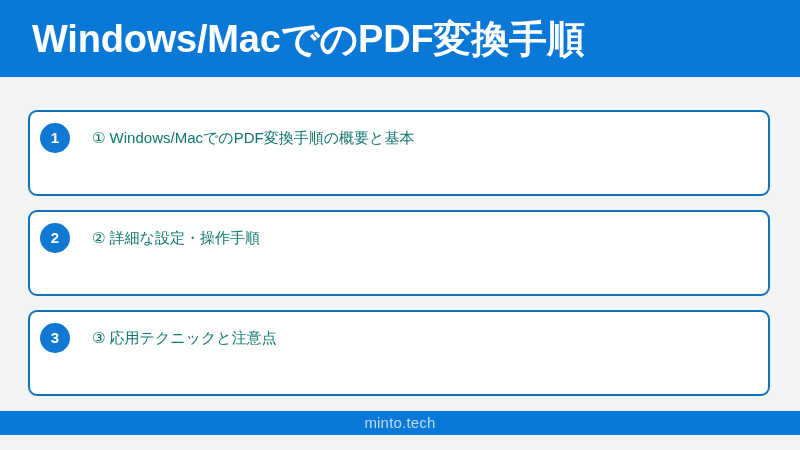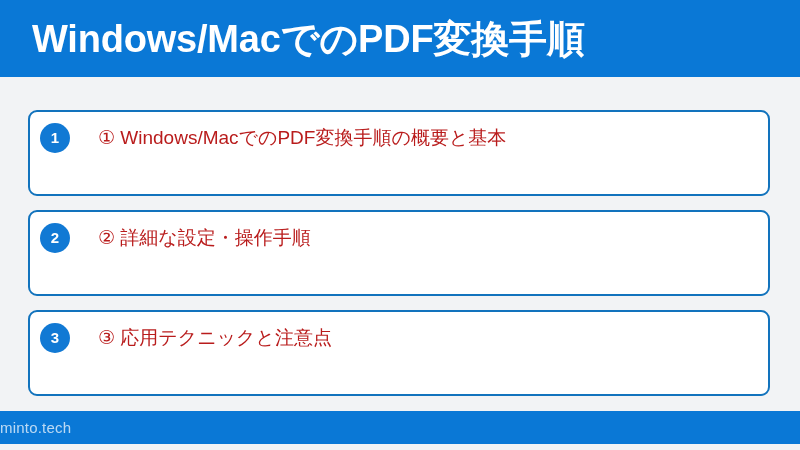--- a/index.html
+++ b/index.html
@@ -78,40 +78,40 @@
     border-radius: 50%;
     background: #1179d4;
     color: #ffffff;
     font-size: 15px;
     font-weight: bold;
     line-height: 30px;
     text-align: center;
   }
   .card-label {
     flex: 1 1 auto;
-    margin-left: 28px;
-    font-size: 19px;
+    margin-left: 22px;
+    font-size: 15px;
     line-height: 30px;
-    color: #b91c1c;
+    color: #0f766e;
     white-space: nowrap;
     overflow: hidden;
     text-overflow: ellipsis;
   }
 
   
   .footer-bar {
     position: absolute;
     left: 0;
     top: 411px;
     width: 800px;
-    height: 33px;
+    height: 24px;
     background: #0a78d6;
     display: flex;
     align-items: center;
-    justify-content: flex-start;
+    justify-content: center;
   }
   .footer-text {
     font-size: 15px;
     line-height: 18px;
     color: rgba(255, 255, 255, 0.72);
     letter-spacing: 0.2px;
   }
 </style>
 </head>
 <body>

